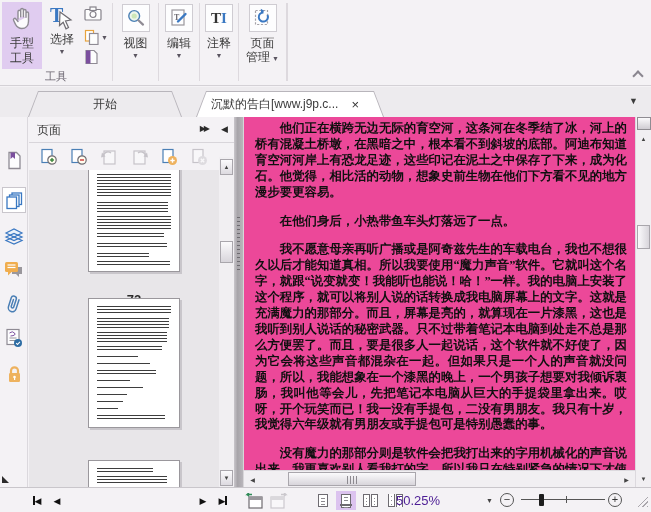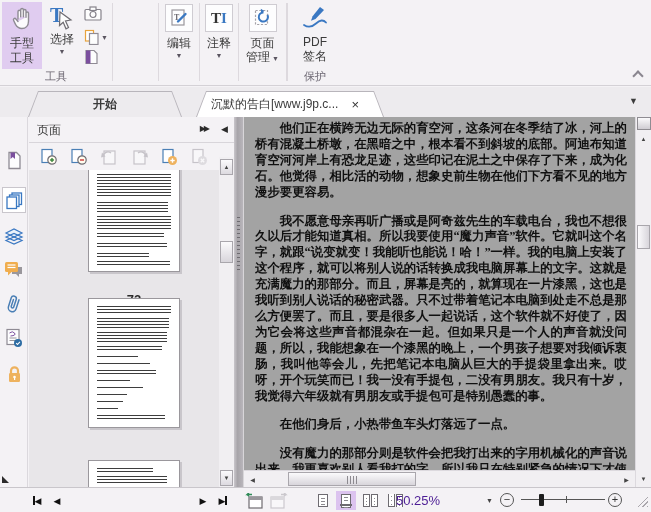--- a/index.html
+++ b/index.html
@@ -26,21 +26,21 @@
   .ti-note-i { font:bold 15px "Liberation Serif",serif; color:#3a78c2; }
   .chev-up { position:absolute; right:10px; bottom:7px; width:8px; height:8px; cursor:pointer; }
   .chev-up::before { content:""; position:absolute; left:1px; top:2px; width:6px; height:6px; border-left:2px solid #8a868f; border-top:2px solid #8a868f; transform:rotate(45deg); }
 
   
   .tabbar { position:absolute; left:0; top:87px; width:651px; height:30px; background:#edebee; }
   .tab { position:absolute; top:4px; height:26px; cursor:pointer; }
   .tab .shape { position:absolute; inset:0; background:#b8b5bb; clip-path:polygon(10px 0, calc(100% - 10px) 0, 100% 100%, 0 100%); }
   .tab .fill { position:absolute; inset:1px 1px 0 1px; background:#edebee; clip-path:polygon(9.5px 0, calc(100% - 9.5px) 0, 100% 100%, 0 100%); display:flex; align-items:center; justify-content:center; font-size:12px; color:#3b3b3b; }
   .tab.active .fill { background:#ffffff; }
-  .tab-start { left:28px; width:154px;font-weight:bold; }
+  .tab-start { left:28px; width:154px; }
   .tab-doc { left:196px; width:188px; }
   .tab-doc .fill { justify-content:flex-start; padding-left:14px; }
   .tab-close { margin-left:10px; font-size:13px; color:#333; width:14px; text-align:center; cursor:pointer; }
   .tabbar-menu { position:absolute; right:13px; top:9px; font-size:9px; color:#3b3b3b; cursor:pointer; }
 
   
   .mainrow { position:absolute; left:0; top:117px; width:651px; height:370px; }
 
   
   .iconstrip { position:absolute; left:0; top:0; width:28px; height:370px; background:#f4f2f5; border-right:1px solid #dbd8dd; }
@@ -65,21 +65,21 @@
   .pscroll { position:absolute; right:0; top:40px; bottom:0; width:15px; background:#f1eff2; }
   .pbtn { position:absolute; left:1px; width:13px; height:16px; background:linear-gradient(#fbfafc,#dddae0); border:1px solid #a9a6ac; font-size:6px; color:#444; display:flex; align-items:center; justify-content:center; cursor:pointer; }
   .pthumb { position:absolute; left:1px; width:13px; height:22px; background:linear-gradient(#fbfafc,#d8d5db); border:1px solid #a9a6ac; cursor:grab; }
 
   
   .vsplit { position:absolute; left:234px; top:0; width:9px; height:370px; background:linear-gradient(90deg,#c9c6cb,#a7a4a9 40%,#b9b6bb); cursor:col-resize; }
   .vsplit .dots { position:absolute; left:3px; top:100px; width:3px; height:56px; background:repeating-linear-gradient(#6e6b71 0 1px, transparent 1px 4px); }
 
   
   .docarea { position:absolute; left:243px; top:0; width:392px; height:370px; background:#d8d6d9; }
-  .page { position:absolute; left:1px; top:0; right:0; bottom:17px; background:#a3a3a3; overflow:hidden; padding:4px 8px 0 11px; }
+  .page { position:absolute; left:1px; top:0; right:0; bottom:17px; background:#ec4899; overflow:hidden; padding:4px 8px 0 11px; }
   .page p { margin:0 0 13px; text-indent:2em; text-align:justify; font:bold 12.4px/15.9px "Liberation Serif","DejaVu Serif",serif; color:#101010; }
   
   .hscroll { position:absolute; left:1px; right:0; bottom:0; height:17px; background:#f1eff2; border-top:1px solid #dcd9de; }
   .hbtn { position:absolute; top:1px; width:15px; height:15px; font-size:6px; color:#444; display:flex; align-items:center; justify-content:center; cursor:pointer; }
   .hthumb { position:absolute; left:44px; top:1px; width:128px; height:14px; background:linear-gradient(#fbfafc,#d8d5db); border:1px solid #a9a6ac; cursor:grab; }
   .hthumb .grip { position:absolute; left:50%; top:3px; width:11px; height:7px; margin-left:-5px; background:repeating-linear-gradient(90deg,#8d8a90 0 1px, transparent 1px 3px); }
 
   
   .vscroll { position:absolute; left:635px; top:0; width:16px; height:370px; background:#f1eff2; border-left:1px solid #dcd9de; }
   .vsplitbox { position:absolute; left:1px; top:0; width:14px; height:13px; background:linear-gradient(#fbfafc,#cfccd2); border:1px solid #8f8c92; cursor:row-resize; }
@@ -156,20 +156,33 @@
               <path d="M2 1.5 h4.5 V14.5 H2 z" fill="#7b4f9e"></path>
             </svg>
         </span>
       </div>
     </div>
     <div class="glabel">工具</div>
   </div>
   <div class="rsep"></div>
 
   <div class="rgroup" style="width:45px;">
+    <div class="gbody">
+      <div class="rbtn">
+        <span class="ibox">
+          <svg width="20" height="20" viewBox="0 0 20 20">
+              <circle cx="8.2" cy="8" r="5.4" fill="#eef6ec" stroke="#4a7fb5" stroke-width="1.4"></circle>
+              <circle cx="8.2" cy="8" r="2.6" fill="#cde6b8"></circle>
+              <line x1="12.4" y1="12.2" x2="17" y2="16.6" stroke="#8f8b94" stroke-width="2.2" stroke-linecap="round"></line>
+            </svg>
+        </span>
+        <span class="rlab">视图</span>
+        <span class="darr">▼</span>
+      </div>
+    </div>
     <div class="glabel"></div>
   </div>
   <div class="rsep"></div>
 
   <div class="rgroup" style="width:40px;">
     <div class="gbody">
       <div class="rbtn">
         <span class="ibox">
           <svg width="20" height="20" viewBox="0 0 20 20">
               <rect x="3" y="2" width="12" height="15" fill="#fdfdfe" stroke="#9a979c" stroke-width="1.2"></rect>
@@ -213,35 +226,20 @@
         <span class="rlab">页面</span>
         <span class="rlab"><span>管理</span><span class="darr" style="display:inline-block;margin-left:2px;">▼</span></span>
       </div>
     </div>
     <div class="glabel"></div>
   </div>
   <div class="rsep"></div>
 
   <div class="rsep"></div>
 
-  <div class="rgroup" style="width:54px;">
-    <div class="gbody">
-      <div class="rbtn" style="padding-top:3px;">
-        <span>
-          <svg width="30" height="26" viewBox="0 0 30 26">
-              <path d="M20 2 l4 3 -8.5 9 -4.5 1.8 1.6-4.6 z" fill="#3a78c2"></path>
-              <path d="M4 20 q6 4 12-1.5 t10-1" fill="none" stroke="#3a78c2" stroke-width="1.8" stroke-linecap="round"></path>
-            </svg>
-        </span>
-        <span class="rlab">PDF</span>
-        <span class="rlab">签名</span>
-      </div>
-    </div>
-    <div class="glabel">保护</div>
-  </div>
 
   <span class="chev-up"></span>
 </div>
 
 <div class="tabbar">
   <div class="tab tab-start">
     <div class="shape"></div>
     <div class="fill">
         <span>开始</span>
       </div>
@@ -411,22 +409,22 @@
     </div>
   </div>
 
   <div class="vsplit">
       <span class="dots"></span>
     </div>
 
   <div class="docarea">
     <div class="page">
       <p>他们正在横跨无边无际的育空河，这条河在冬季结了冰，河上的桥有混凝土桥墩，在黑暗之中，根本看不到斜坡的底部。阿迪布知道育空河河岸上有恐龙足迹，这些印记在泥土之中保存了下来，成为化石。他觉得，相比活的动物，想象史前生物在他们下方看不见的地方漫步要更容易。</p>
+      <p>在他们身后，小热带鱼车头灯落远了一点。</p>
       <p>我不愿意母亲再听广播或是阿奇兹先生的车载电台，我也不想很久以后才能知道真相。所以我要使用“魔力声音”软件。它就叫这个名字，就跟“说变就变！我能听也能说！哈！”一样。我的电脑上安装了这个程序，就可以将别人说的话转换成我电脑屏幕上的文字。这就是充满魔力的那部分。而且，屏幕是亮的，就算现在一片漆黑，这也是我听到别人说话的秘密武器。只不过带着笔记本电脑到处走不总是那么方便罢了。而且，要是很多人一起说话，这个软件就不好使了，因为它会将这些声音都混杂在一起。但如果只是一个人的声音就没问题，所以，我能想象在一个漆黑的晚上，一个男孩子想要对我倾诉衷肠，我叫他等会儿，先把笔记本电脑从巨大的手提袋里拿出来。哎呀，开个玩笑而已！我一没有手提包，二没有男朋友。我只有十岁，我觉得六年级就有男朋友或手提包可是特别愚蠢的事。</p>
-      <p>在他们身后，小热带鱼车头灯落远了一点。</p>
       <p>没有魔力的那部分则是软件会把我打出来的字用机械化的声音说出来。我更喜欢别人看我打的字，所以我只在特别紧急的情况下才使用机械语言。使用的时候，我必须选择我想要的声音，就好像母亲使用卫星导航系统时的样子——先选择语言，然后选择美国英语还是英国英语，再选择是男声还是女声，最后选择年轻人的声音还是老年人的声音（母亲的卫星导航系统没有最后这个功能）。我知道男孩子随着年龄的增长，声音会变得深沉，可我觉得女孩子的声音是始终如一的。父亲告诉过我，年轻人的声音听起来很清楚，有一点点清脆，像是用茶匙敲击金属壶的声音。岁月会使声音变得更深沉，但老人的声音听来脆弱而尖厉，像是用非常薄的瓷制成的。“魔力声音”里没有非常苍老的声音，他</p>
     </div>
     <div class="hscroll">
       <div class="hbtn" style="left:1px;">
           <span>◀</span>
         </div>
       <div class="hthumb">
           <span class="grip" style="position:absolute;left:50%;top:3px;width:11px;height:8px;margin-left:-5px;background:repeating-linear-gradient(90deg,#8d8a90 0 1px,transparent 1px 3px);"></span>
         </div>
       <div class="hbtn" style="right:1px;">

